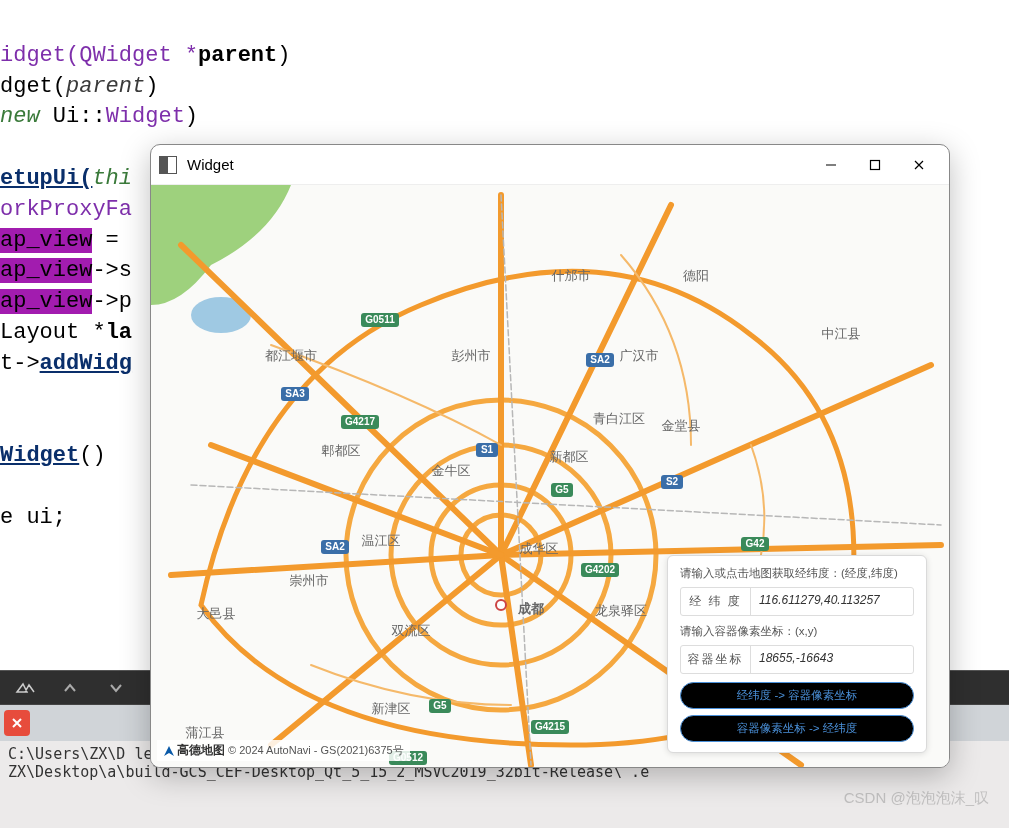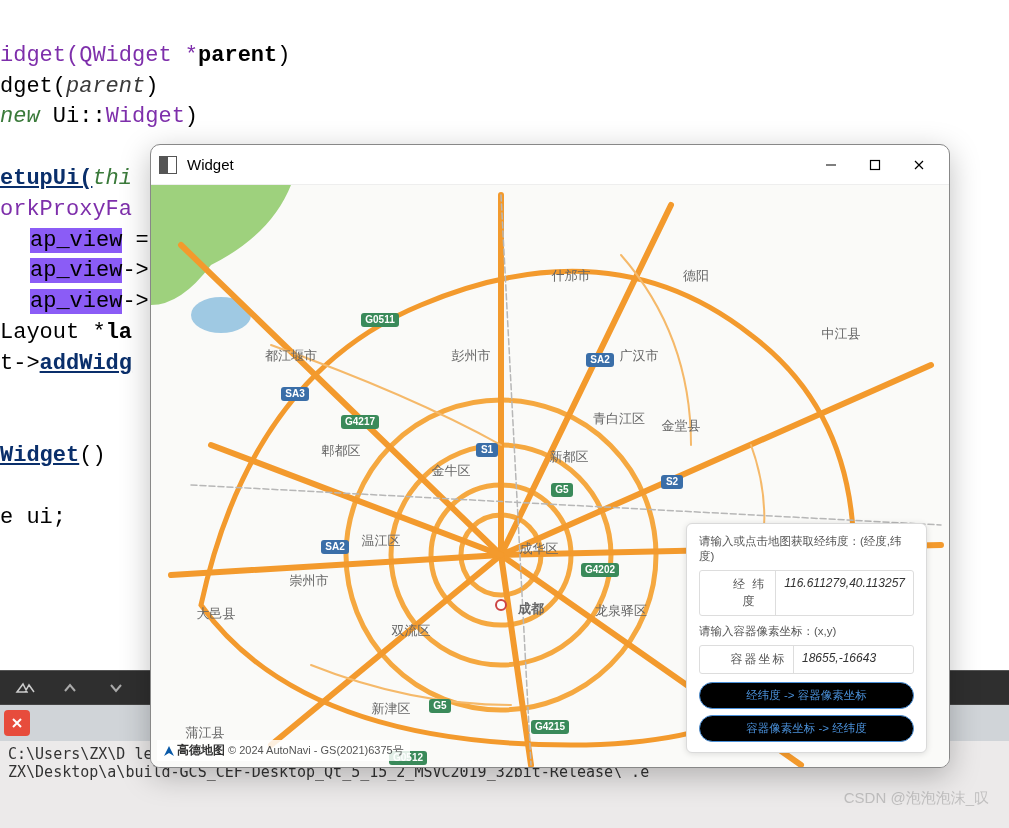--- a/index.html
+++ b/index.html
@@ -22,21 +22,21 @@
   font-family: "Consolas", "Courier New", monospace;
   font-size: 22px;
   line-height: 1.4;
   white-space: pre;
   color: #000;
   padding: 10px 0 0 0;
 }
 .kw { color: #3a7a3a; font-style: italic; }
 .type { color: #7e2fab; }
 .fn { color: #0a2f6b; font-weight: bold; text-decoration: underline; }
-.hl { background: #8b5cf6; margin-left: 30px; }
+.hl { background: #a21caf; }
 .param { color: #3a3a3a; font-style: italic; }
 .bold { font-weight: bold; }
 
 
 .bottom-bar {
   position: absolute;
   left: 0;
   bottom: 0;
   width: 100%;
   height: 158px;
@@ -150,32 +150,32 @@
 }
 .map-attr .logo {
   display:flex; align-items:center; gap:2px; color:#333; font-weight:bold; font-size:12px;
 }
 
 
 .coord-panel {
   position: absolute;
   right: 22px;
   bottom: 14px;
-  width: 241px;
+  width: 260px;
   background:#fff;
   border:1px solid #dadada;
   border-radius:6px;
   box-shadow:0 1px 6px rgba(0,0,0,0.12);
   padding:10px 12px;
   font-size:12px;
   color:#555;
 }
 .coord-panel .hint { margin-bottom:6px; font-size:11.5px; }
 .coord-panel .row {
-  display:flex; border:1px solid #ddd; border-radius:3px; margin-bottom:8px;padding-left:24px;
+  display:flex; border:1px solid #ddd; border-radius:3px; margin-bottom:8px;
 }
 .coord-panel .row .lbl {
   width:70px; padding:5px 6px; border-right:1px solid #ddd; text-align:center; letter-spacing:2px;
 }
 .coord-panel .row .val {
   flex:1; padding:5px 8px; color:#333;font-style:italic;
 }
 .coord-panel .btn {
   display:block; width:100%;
   border:1px solid #4a90d9; color:#4a90d9;

